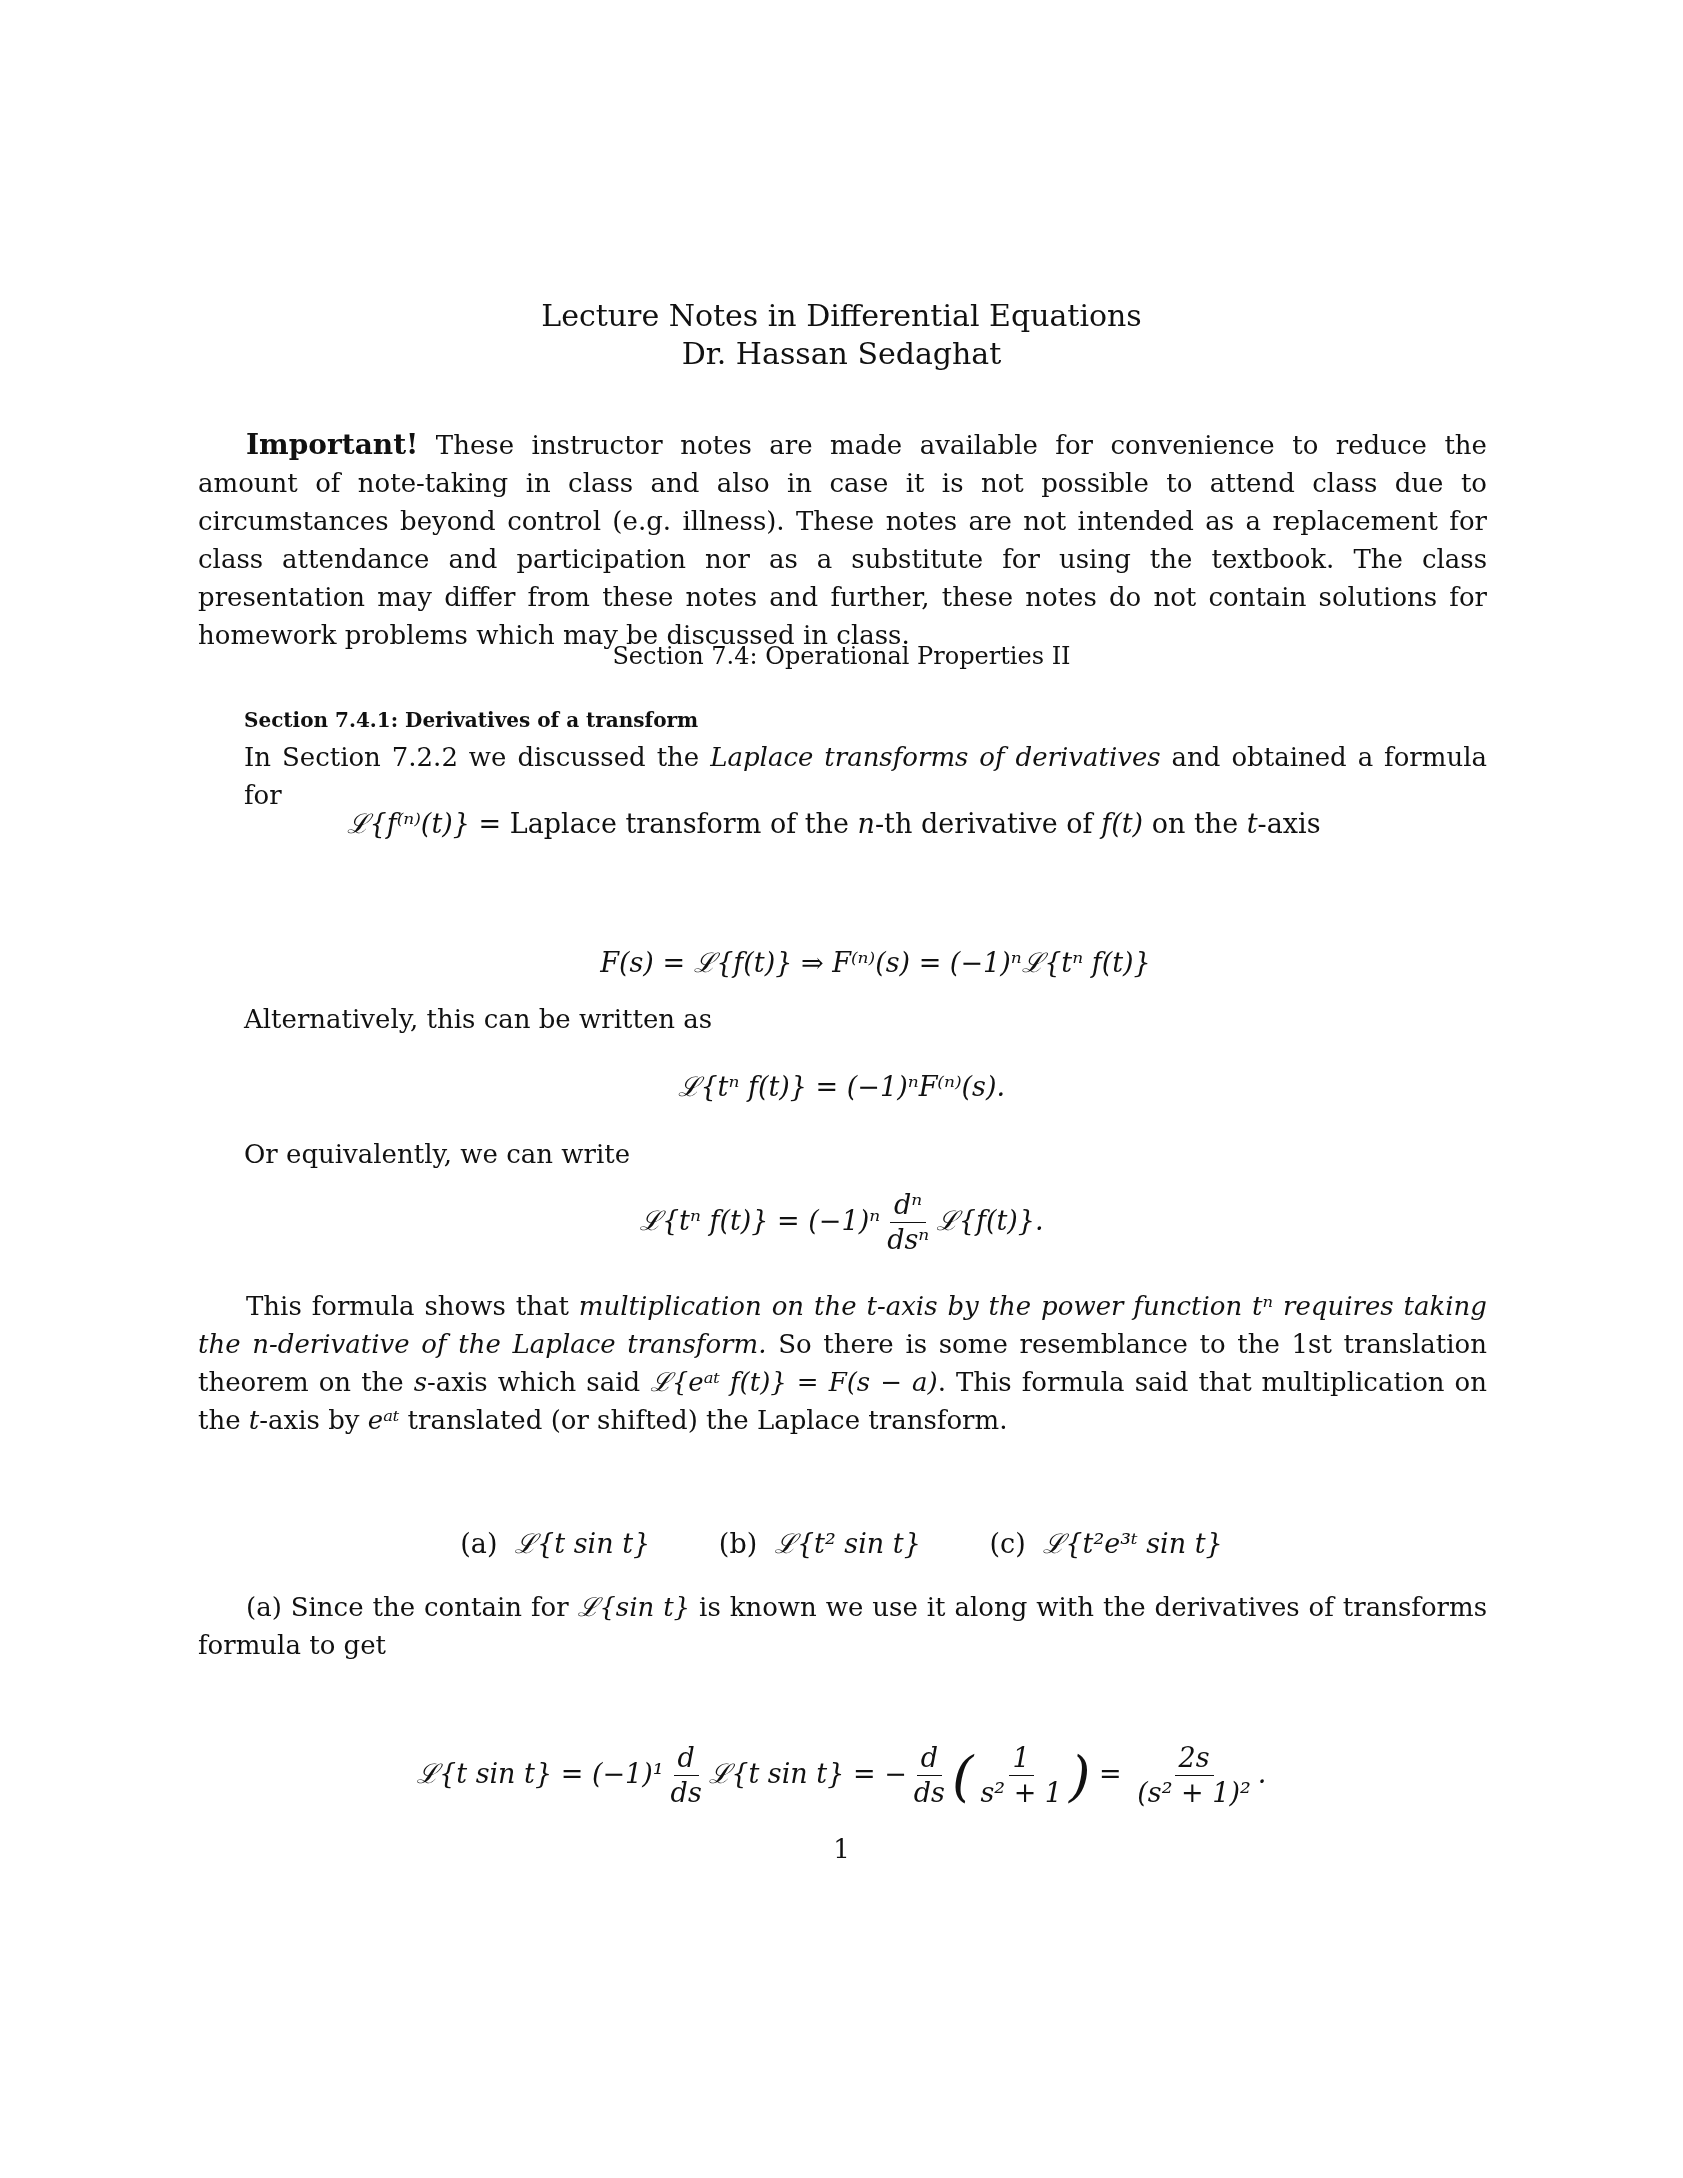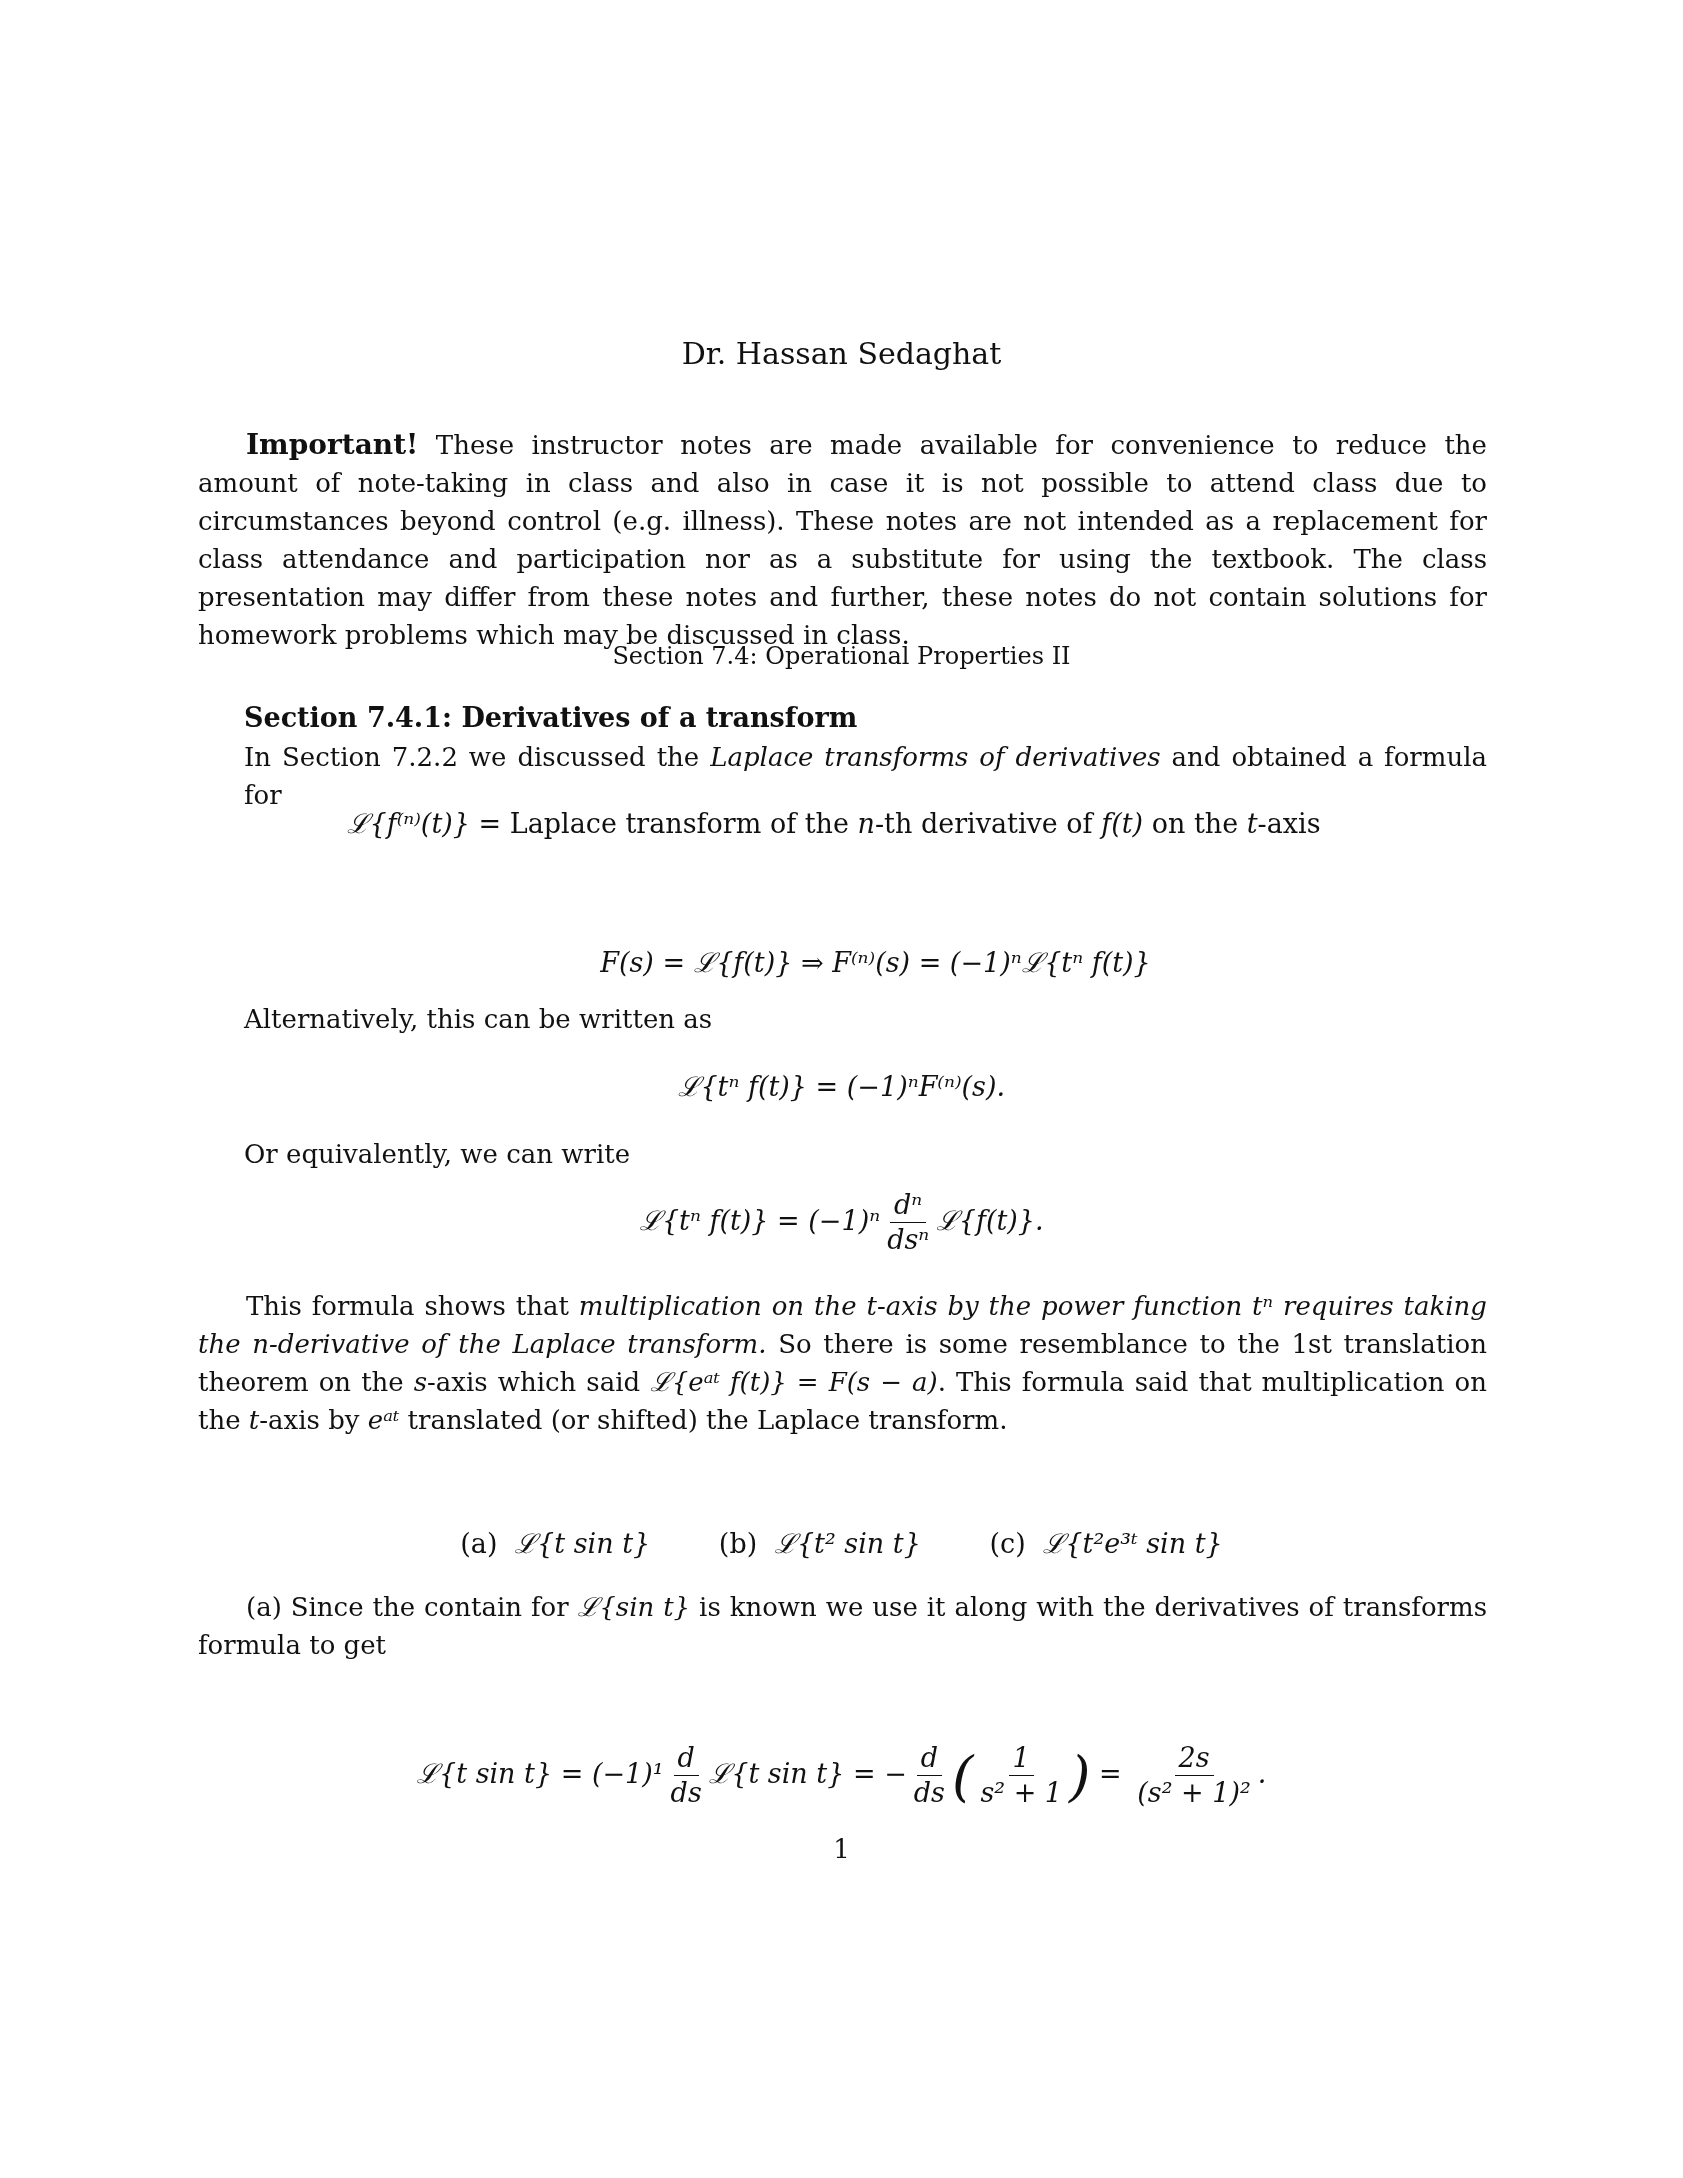--- a/index.html
+++ b/index.html
@@ -8,35 +8,36 @@
     font-family: "DejaVu Serif", "Liberation Serif", serif;
     color: #111;
   }
   .page { position: absolute; left: 0; top: 0; width: 1683px; height: 2178px; }
   .abs { position: absolute; }
   .center { text-align: center; left: 0; width: 1683px; }
   .title { font-size: 30px; line-height: 38px; }
   .body { font-size: 26px; line-height: 38px; left: 198px; width: 1289px; text-align: justify; }
   .ind { text-indent: 48px; }
   .sec { font-size: 24px; }
-  .subsec { font-size: 27px; font-weight: bold; }
+  .subsec { font-size: 20px; font-weight: bold; }
   .bold { font-weight: bold; }
   i, .it { font-style: italic; }
   .math { font-size: 27px; white-space: nowrap; }
   .frac { display: inline-flex; flex-direction: column; align-items: center; vertical-align: middle; margin: 0 3px; }
   .frac .num { border-bottom: 1.6px solid #111; padding: 0 4px; line-height: 34px; font-style: italic; }
   .frac .den { padding: 0 4px; line-height: 34px; font-style: italic; }
   .paren { font-size: 55px; vertical-align: middle; font-weight: 300; }
   .pagenum { font-size: 26px; }
 </style>
 </head>
 <body>
 
 <div class="page">
 
+  <div class="abs center title" style="top:297px;">Lecture Notes in Differential Equations</div>
   <div class="abs center title" style="top:335px;">Dr. Hassan Sedaghat</div>
 
   <div class="abs body ind" style="top:426px;">
     <span class="bold" style="font-size:28px;">Important!</span><span> These instructor notes are made available for convenience to reduce the amount of note-taking in class and also in case it is not possible to attend class due to circumstances beyond control (e.g. illness). These notes are not intended as a replacement for class attendance and participation nor as a substitute for using the textbook. The class presentation may differ from these notes and further, these notes do not contain solutions for homework problems which may be discussed in class.</span>
   </div>
 
   <div class="abs center sec" style="top:642px;">Section 7.4: Operational Properties II</div>
 
   <div class="abs body" style="top:699px; left:244px;">
     <span class="subsec">Section 7.4.1: Derivatives of a transform</span>

